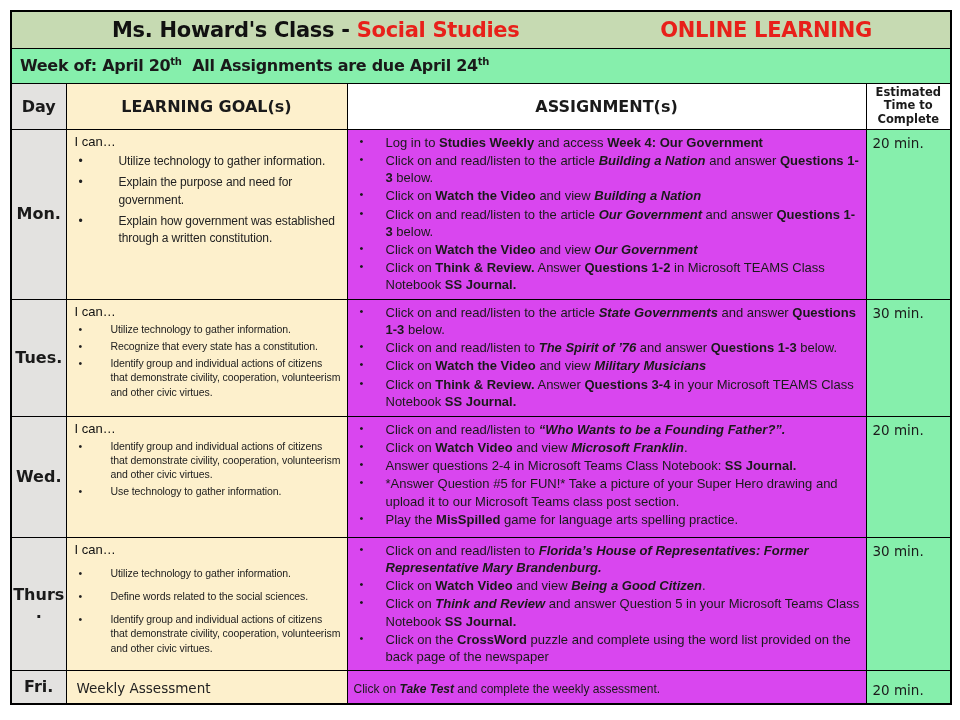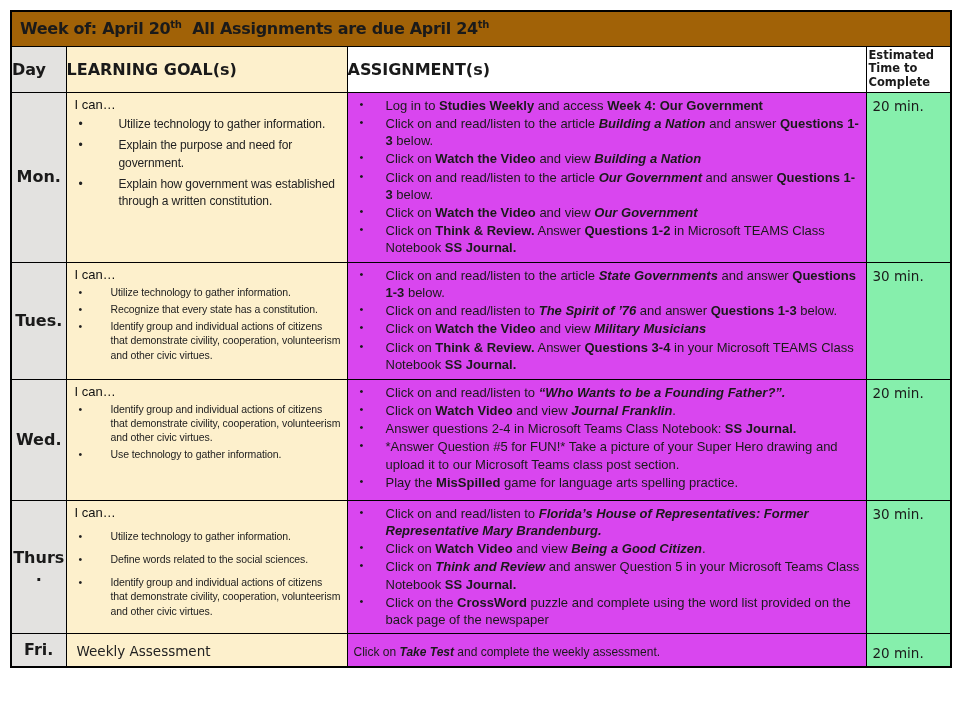--- a/index.html
+++ b/index.html
@@ -13,26 +13,26 @@
   td{border:1.5px solid #000;padding:0;vertical-align:top;overflow:hidden;}
 
   
   .title-row td{background:var(--green);height:37px;vertical-align:middle;}
   .title-line{display:flex;justify-content:space-between;align-items:center;padding:0 78px 0 100px;
     font-family:"DejaVu Sans",sans-serif;font-weight:700;font-size:21px;letter-spacing:-0.3px;}
   .t-black{color:#111;}
   .t-red{color:var(--red);}
 
   
-  .week-row td{background:#a16207;height:35px;vertical-align:middle;}
+  .week-row td{background:#86efac;height:35px;vertical-align:middle;}
   .week-row .wk{padding-left:8px;font-family:"DejaVu Sans",sans-serif;font-weight:700;font-size:16px;letter-spacing:-0.3px;white-space:pre-wrap;}
   .week-row sup{font-size:10px;}
 
   
-  .header-row td{height:45px;text-align:left;vertical-align:middle;
+  .header-row td{height:45px;text-align:center;vertical-align:middle;
     font-family:"DejaVu Sans",sans-serif;font-weight:700;}
   .hdr-day{background:var(--gray);font-size:16px;}
   .hdr-goals{background:var(--cream);font-size:16px;}
   .hdr-assign{background:#fff;font-size:16px;}
   .hdr-time{background:#fff;font-size:11.5px;line-height:1.2;padding:2px;}
 
   
   .row-mon{height:170px;} .row-tues{height:117px;} .row-wed{height:121px;}
   .row-thurs{height:133px;} .row-fri{height:34px;}
 
@@ -64,20 +64,28 @@
 
 <div class="sheet">
   <table>
     <colgroup>
       <col style="width:55px">
         <col style="width:281px">
         <col style="width:519px">
         <col style="width:85px">
     </colgroup>
     <tbody>
+      <tr class="title-row">
+        <td colspan="4">
+          <div class="title-line">
+            <span><span class="t-black">Ms. Howard's Class - </span><span class="t-red">Social Studies</span></span>
+            <span class="t-red">ONLINE LEARNING</span>
+          </div>
+        </td>
+      </tr>
       <tr class="week-row">
         <td colspan="4">
           <div class="wk"><span>Week of: April 20</span><sup>th</sup><span>  All Assignments are due April 24</span><sup>th</sup></div>
         </td>
       </tr>
       <tr class="header-row">
         <td class="hdr-day">Day</td>
         <td class="hdr-goals">LEARNING GOAL(s)</td>
         <td class="hdr-assign">ASSIGNMENT(s)</td>
         <td class="hdr-time">Estimated Time to Complete</td>
@@ -141,21 +149,21 @@
           <td class="goals-cell">
             <div class="goal-heading">I can…</div>
             <ul class="goals-list">
               <li>Identify group and individual actions of citizens that demonstrate civility, cooperation, volunteerism and other civic virtues.</li>
               <li>Use technology to gather information.</li>
             </ul>
           </td>
           <td class="assign-cell">
             <ul class="assign-list">
               <li><span>Click on and read/listen to </span><span class="b i">“Who Wants to be a Founding Father?”.</span></li>
-              <li><span>Click on </span><span class="b">Watch Video</span><span> and view </span><span class="b i">Journal Franklin</span><span>.</span></li>
+              <li><span>Click on </span><span class="b">Watch Video</span><span> and view </span><span class="b i">Microsoft Franklin</span><span>.</span></li>
               <li><span>Answer questions 2-4 in Microsoft Teams Class Notebook: </span><span class="b">SS Journal.</span></li>
               <li><span>*Answer Question #5 for FUN!* Take a picture of your Super Hero drawing and upload it to our Microsoft Teams class post section.</span></li>
               <li><span>Play the </span><span class="b">MisSpilled</span><span> game for language arts spelling practice.</span></li>
             </ul>
           </td>
           <td class="time-cell">
             <div class="time-value">20 min.</div>
           </td>
         </tr>
         <tr class="row-thurs">

